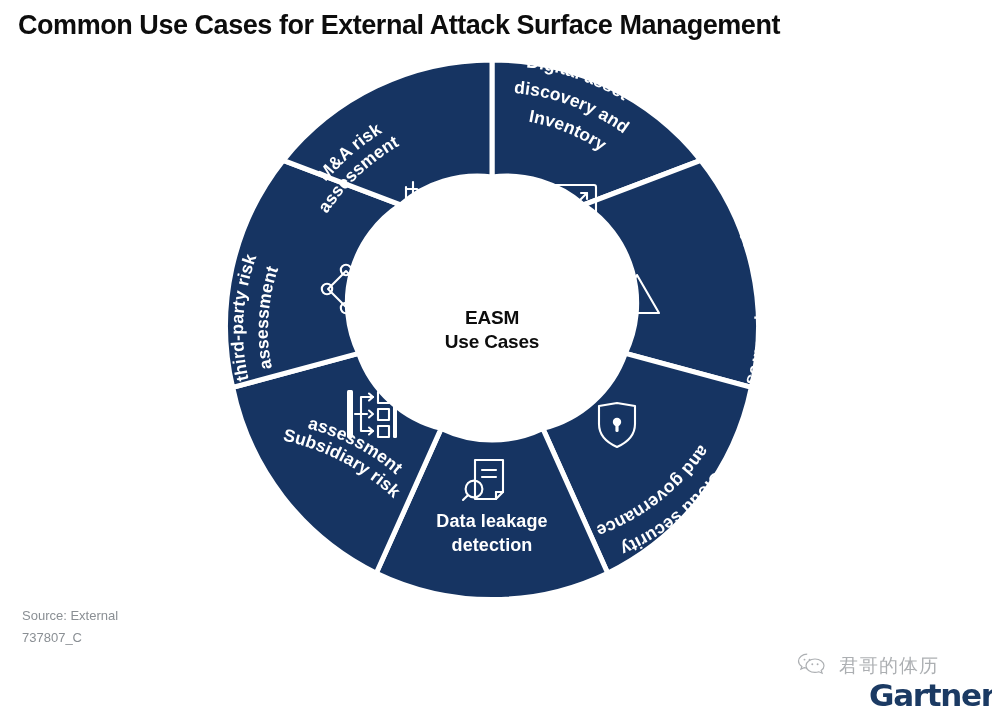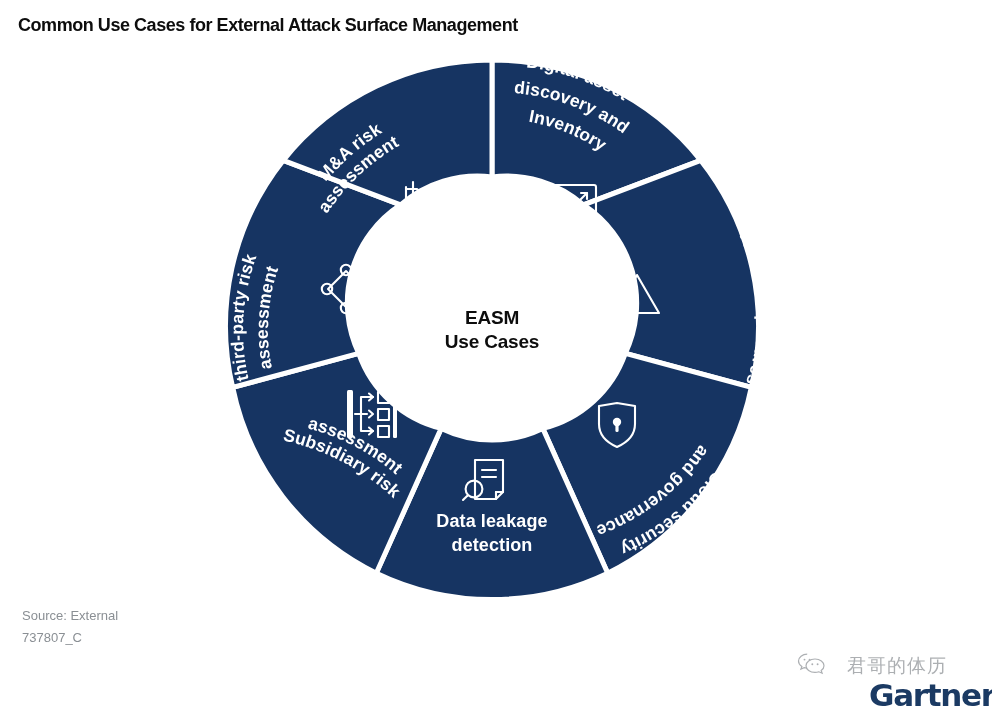--- a/index.html
+++ b/index.html
@@ -14,21 +14,21 @@
     font-family: "Liberation Sans", sans-serif;
     -webkit-font-smoothing: antialiased;
   }
 
   
   #page-title {
     position: absolute;
     left: 18px;
     top: 10px;
     width: 940px;
-    font-size: 18px;
+    font-size: 27px;
     font-weight: bold;
     letter-spacing: -0.45px;
     color: #0d0d0d;
     line-height: 30px;
     white-space: nowrap;
   }
 
   
   #donut-wrap {
     position: absolute;
@@ -72,21 +72,21 @@
   }
   #source-block div { white-space: nowrap; }
 
   
   #watermark {
     position: absolute;
     left: 797px;
     top: 652px;
     display: flex;
     align-items: center;
-    gap: 20px;
+    gap: 12px;
     opacity: 0.55;
     text-align: right;
   }
   #watermark .wm-text {
     font-family: "DejaVu Sans", sans-serif;
     font-size: 19px;
     color: #6a6f75;
     letter-spacing: 1px;
     white-space: nowrap;
   }

